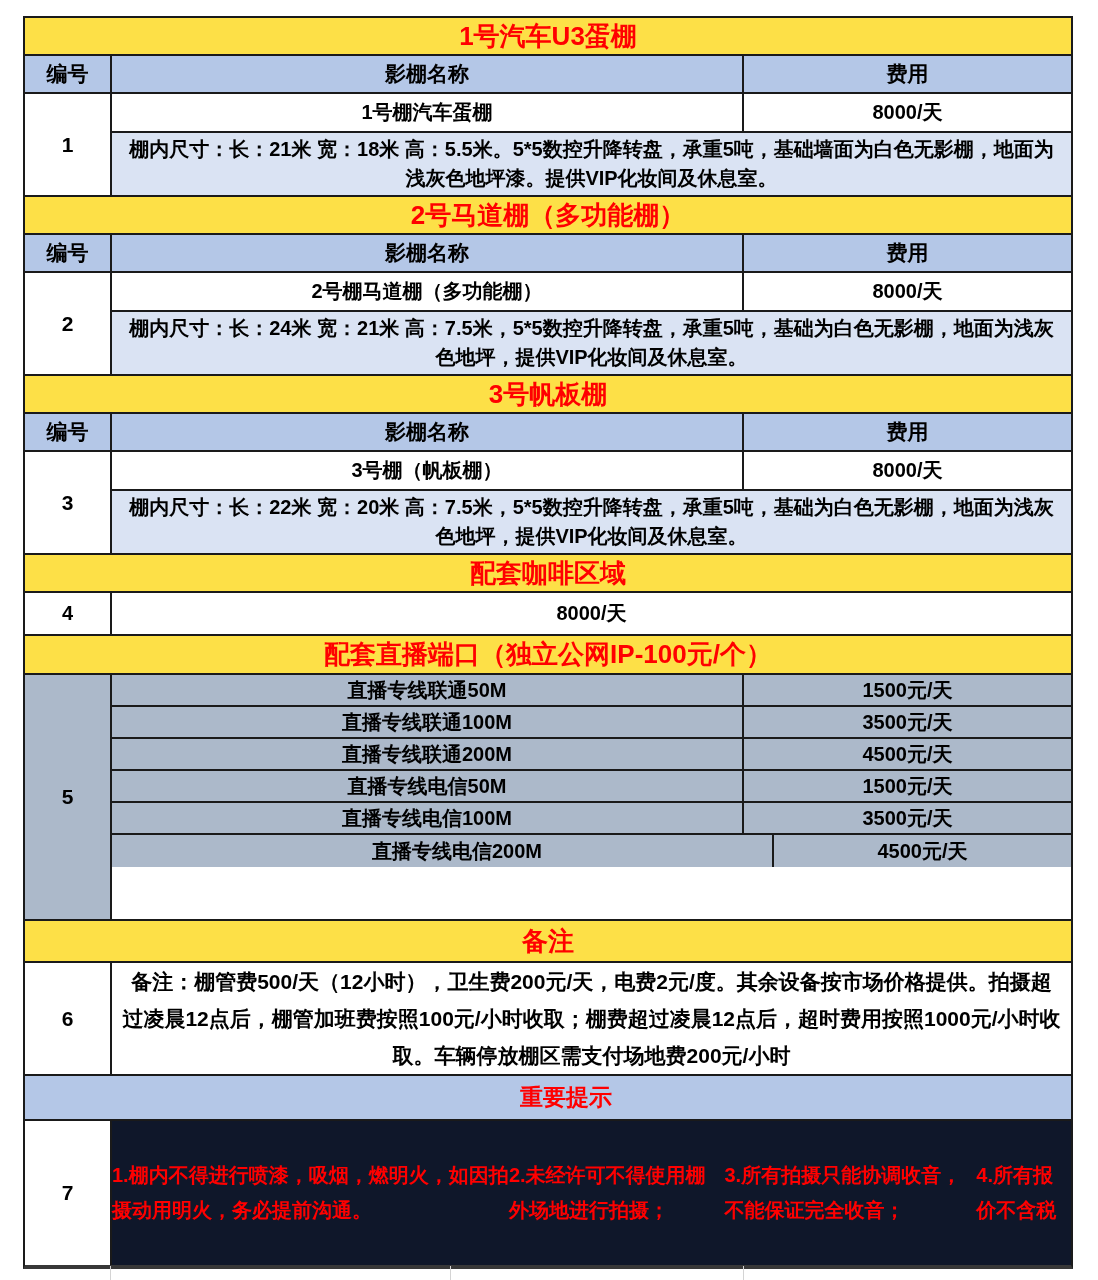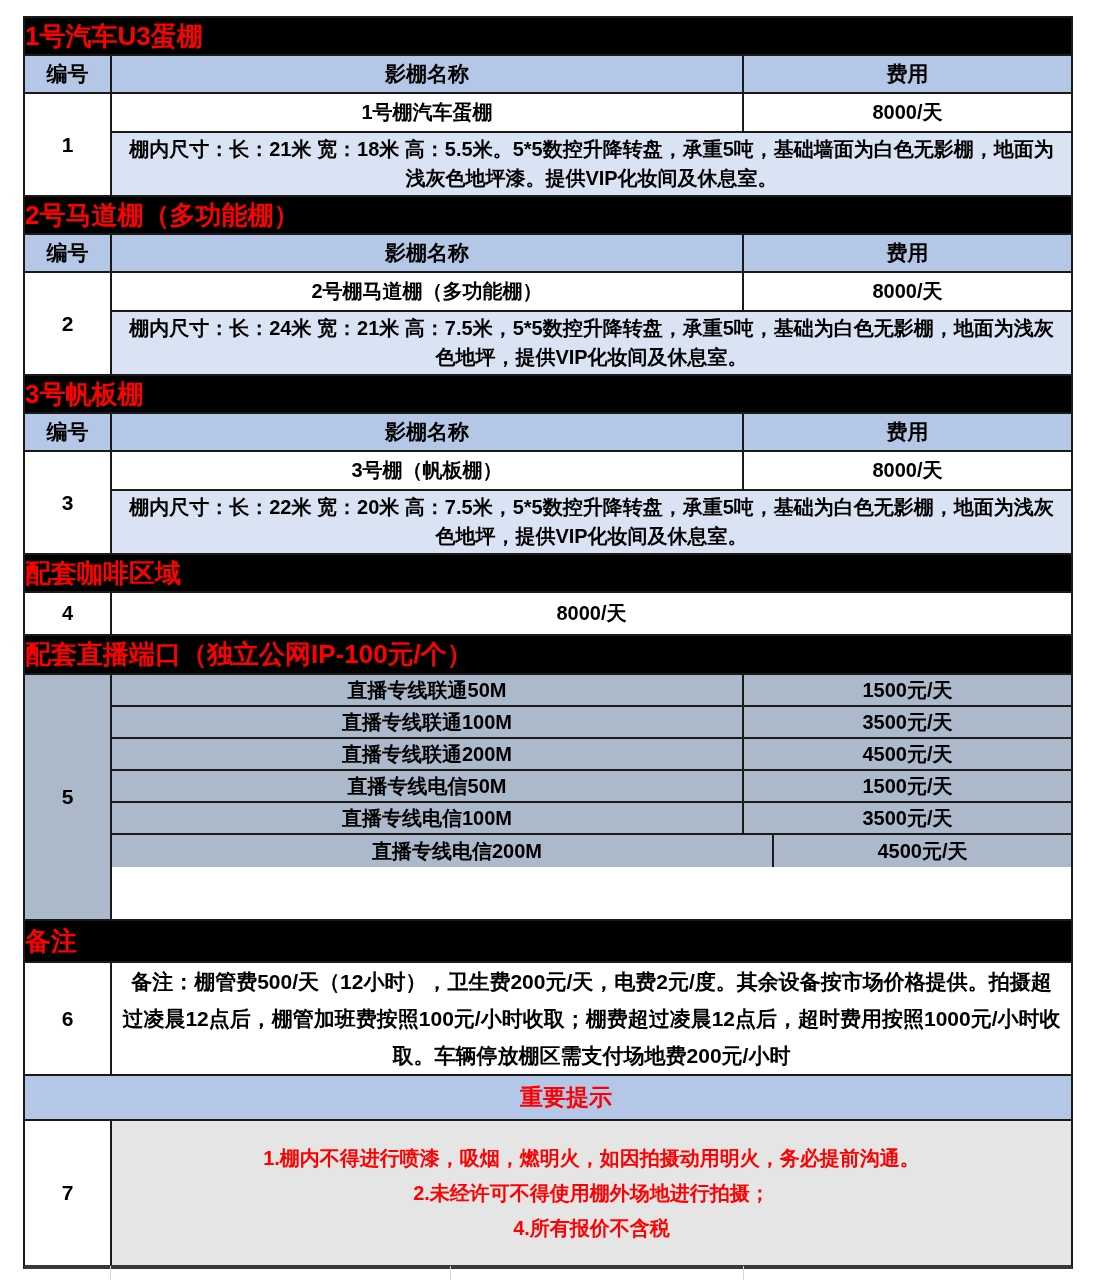--- a/index.html
+++ b/index.html
@@ -24,41 +24,41 @@
   .row:last-child{border-bottom:none;}
   .cell{box-sizing:border-box;display:flex;align-items:center;justify-content:center;text-align:center;border-right:2px solid #1a1a1a;}
   .cell:last-child{border-right:none;}
 
   
   .c-num{width:87px;flex:0 0 87px;}
   .c-name{width:632px;flex:0 0 632px;text-align:center;}
   .c-price{flex:1 1 auto;}
 
   
-  .title-row{height:38px;background:#000000;color:#ff0000;font-size:26px;display:flex;align-items:center;justify-content:flex-start;border-bottom:2px solid #1a1a1a;box-sizing:border-box;}
+  .title-row{height:38px;background:#fde047;color:#ff0000;font-size:26px;display:flex;align-items:center;justify-content:center;border-bottom:2px solid #1a1a1a;box-sizing:border-box;}
   .cols-row{height:38px;background:#b4c7e7;font-size:21px;}
   .name-row{height:39px;font-size:20px;}
   .sec-body{border-bottom:2px solid #1a1a1a;box-sizing:border-box;display:flex;}
   .sec-body .right-part{flex:1 1 auto;display:flex;flex-direction:column;}
   .sec-body .num-cell{width:87px;flex:0 0 87px;box-sizing:border-box;border-right:2px solid #1a1a1a;display:flex;align-items:center;justify-content:center;font-size:21px;background:#ffffff;}
   .sec-body .name-row{display:flex;border-bottom:2px solid #1a1a1a;box-sizing:border-box;background:#ffffff;}
   .desc-row{height:62px;background:#dae3f3;display:flex;align-items:center;justify-content:center;text-align:center;font-size:20px;line-height:29px;padding:8px 8px;box-sizing:border-box;}
   .single-row{height:43px;font-size:20px;background:#ffffff;}
 
   .bb-body{height:246px;}
   .bb-body .num-cell{background:#acb9ca;}
   .bb-row{display:flex;height:32px;border-bottom:2px solid #1a1a1a;box-sizing:border-box;background:#acb9ca;font-size:20px;}
   .bb-row:last-child{border-bottom:none;padding-left:30px;}
 
   .notes-body{height:113px;}
   .notes-text{flex:1 1 auto;display:flex;align-items:center;justify-content:center;text-align:center;font-size:21px;line-height:37px;padding:0 10px;box-sizing:border-box;background:#ffffff;}
 
   .imp-header{height:45px;background:#b4c7e7;color:#ff0000;font-size:23px;display:flex;align-items:center;justify-content:center;border-bottom:2px solid #1a1a1a;box-sizing:border-box;padding-left:36px;}
   .imp-body{height:144px;border-bottom:none;}
-  .imp-text{flex:1 1 auto;display:flex;flex-direction:column;align-items:center;justify-content:center;color:#ff0000;font-size:20px;line-height:35px;background:#e5e5e5;}
+  .imp-text{flex:1 1 auto;display:flex;flex-direction:row;align-items:center;justify-content:center;color:#ff0000;font-size:20px;line-height:35px;background:#0f172a;}
 
   
   .h-title-s5{height:39px;}
   .h-title-s6{height:42px;}
 
   
   .grid-line{position:absolute;top:1266px;height:14px;width:1px;background:#d4d4d4;}
 </style>
 </head>
 <body>
@@ -173,20 +173,21 @@
     </div>
 
     <div class="imp-header">
         <span>重要提示</span>
       </div>
     <div class="sec-body imp-body">
       <div class="num-cell">7</div>
       <div class="imp-text">
         <div>1.棚内不得进行喷漆，吸烟，燃明火，如因拍摄动用明火，务必提前沟通。</div>
         <div>2.未经许可不得使用棚外场地进行拍摄；</div>
+        <div>3.所有拍摄只能协调收音，不能保证完全收音；</div>
         <div>4.所有报价不含税</div>
       </div>
     </div>
 
   </div>
 
   <div class="grid-line" style="left:110px"></div>
   <div class="grid-line" style="left:450px"></div>
   <div class="grid-line" style="left:743px"></div>
 </div>

